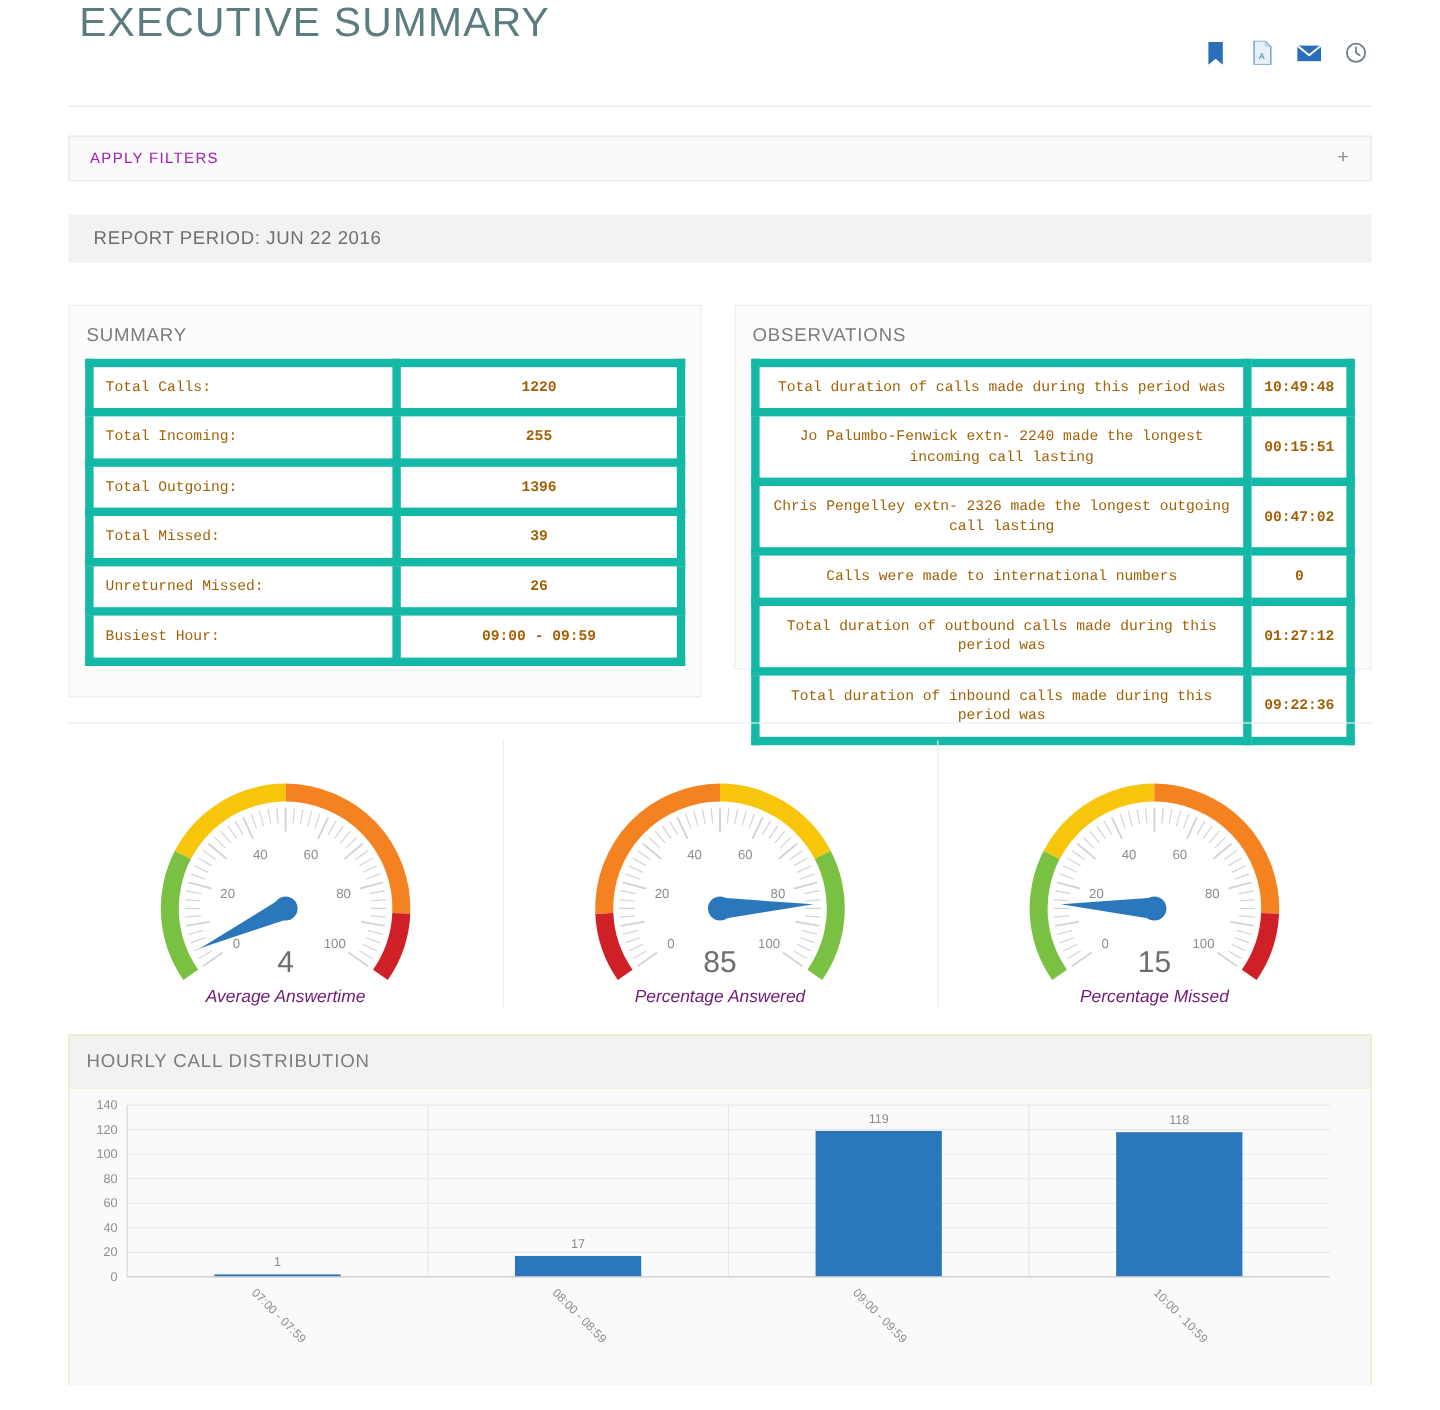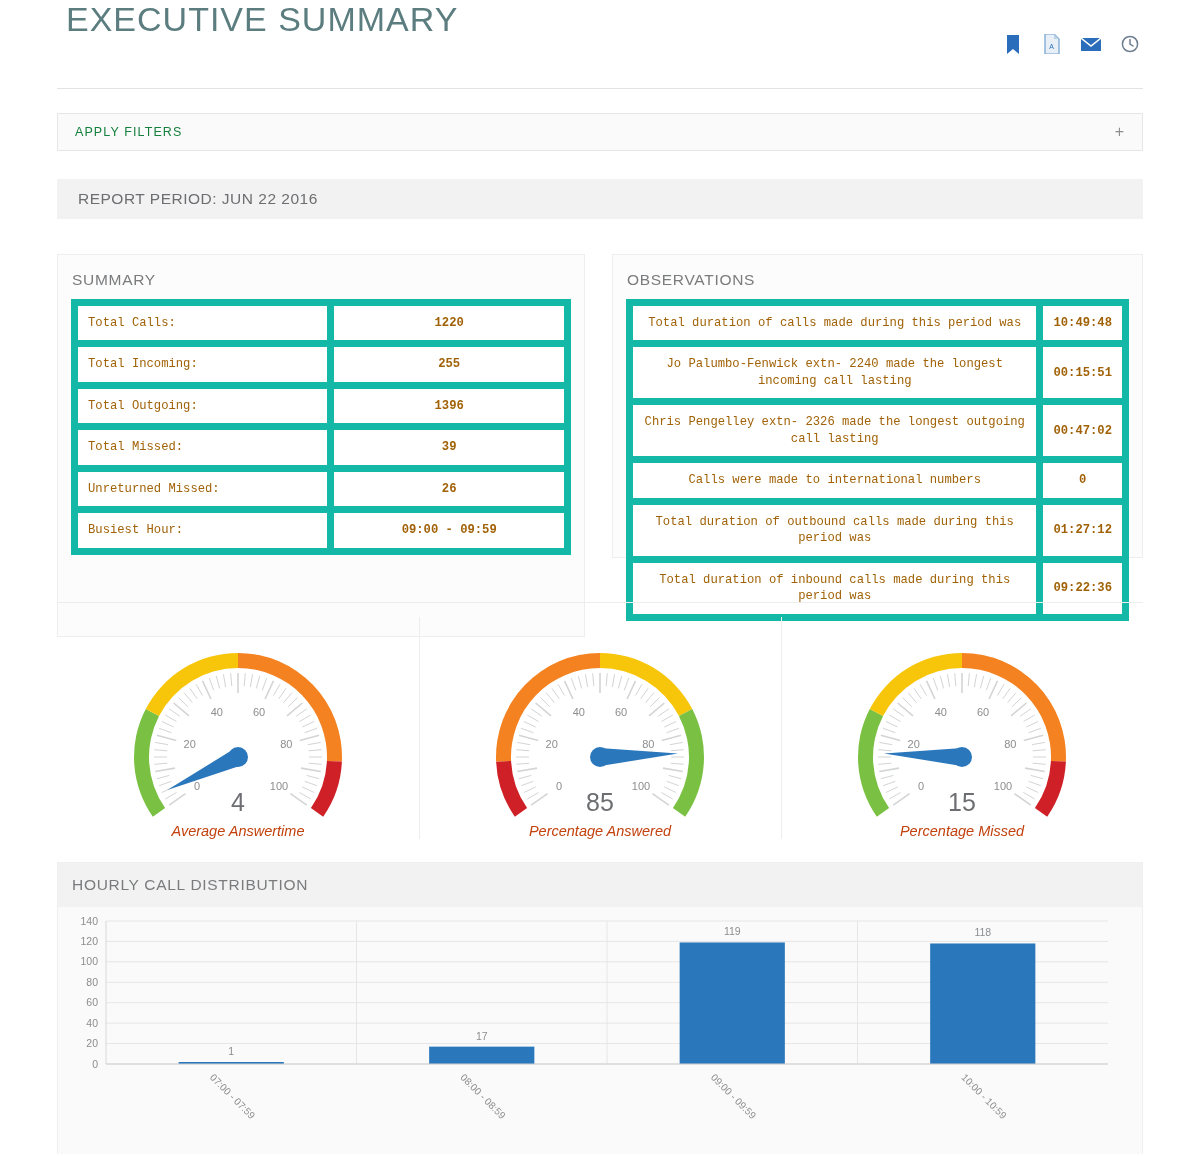--- a/index.html
+++ b/index.html
@@ -32,37 +32,37 @@
   }
 
   
   .filters-bar {
     position: absolute; left: 57px; top: 113px; width: 1086px; height: 38px;
     background: #fafafa; border: 1px solid #e6e6e6;
     display: flex; align-items: center; justify-content: space-between;
     padding: 0 18px 0 17px;
   }
   .filters-label {
-    font-size: 12.5px; letter-spacing: 1.1px; color: #15803d; text-transform: uppercase;
+    font-size: 12.5px; letter-spacing: 1.1px; color: #a21caf; text-transform: uppercase;
   }
   .plus-icon { font-size: 16px; color: #8d8e90; line-height: 1; }
 
   
   .report-period {
     position: absolute; left: 57px; top: 179px; width: 1086px; height: 40px;
     background: #f2f2f2;
     display: flex; align-items: center; padding-left: 21px;
     font-size: 15.5px; letter-spacing: .5px; color: #6d6e71; text-transform: uppercase;
   }
 
   
   .panel {
     position: absolute; background: #fcfcfc; border: 1px solid #eeeeee;
   }
-  .panel-summary { left: 57px; top: 254px; width: 528px; height: 383px; }
+  .panel-summary { left: 57px; top: 254px; width: 528px; height: 327px; }
   .panel-observations { left: 612px; top: 254px; width: 531px; height: 304px; }
   .panel-title {
     font-size: 15.5px; letter-spacing: .7px; color: #7a7b7d;
     text-transform: uppercase; padding: 16px 0 10px 14px; font-weight: 400;
   }
   table.data { width: calc(100% - 26px); margin: 0 13px; border-collapse: collapse; background:#fff; }
   table.data td {
     border: 7px solid #14b8a6; font-size: 12.2px; color: #a16207;
     padding: 9px 10px; line-height: 1.35; font-family: Liberation Mono, monospace;
   }
@@ -86,21 +86,21 @@
   }
   .gauge-cell + .gauge-cell::before {
     content: ""; position: absolute; left: 0; top: 2px; width: 1px; height: 222px; background: #ededed;
   }
   .gauge-value {
     position: absolute; left: 0; right: 0; top: 153px; text-align: center;
     font-size: 25px; color: #6d6e71; font-family: "Liberation Sans", sans-serif;
   }
   .gauge-label {
     position: absolute; left: 0; right: 0; top: 188px; text-align: center;
-    font-size: 14.5px; color: #c2410c; font-style: italic;
+    font-size: 14.5px; color: #701a75; font-style: italic;
   }
   .gauge-wrap { position: relative; width: 236px; height: 210px; }
 
   
   .chart-panel {
     position: absolute; left: 57px; top: 862px; width: 1086px; height: 292px;
     background: #bef264; border: 1px solid #efefef;
   }
   .chart-header {
     height: 44px; background: #f2f2f2; display: flex; align-items: center;

